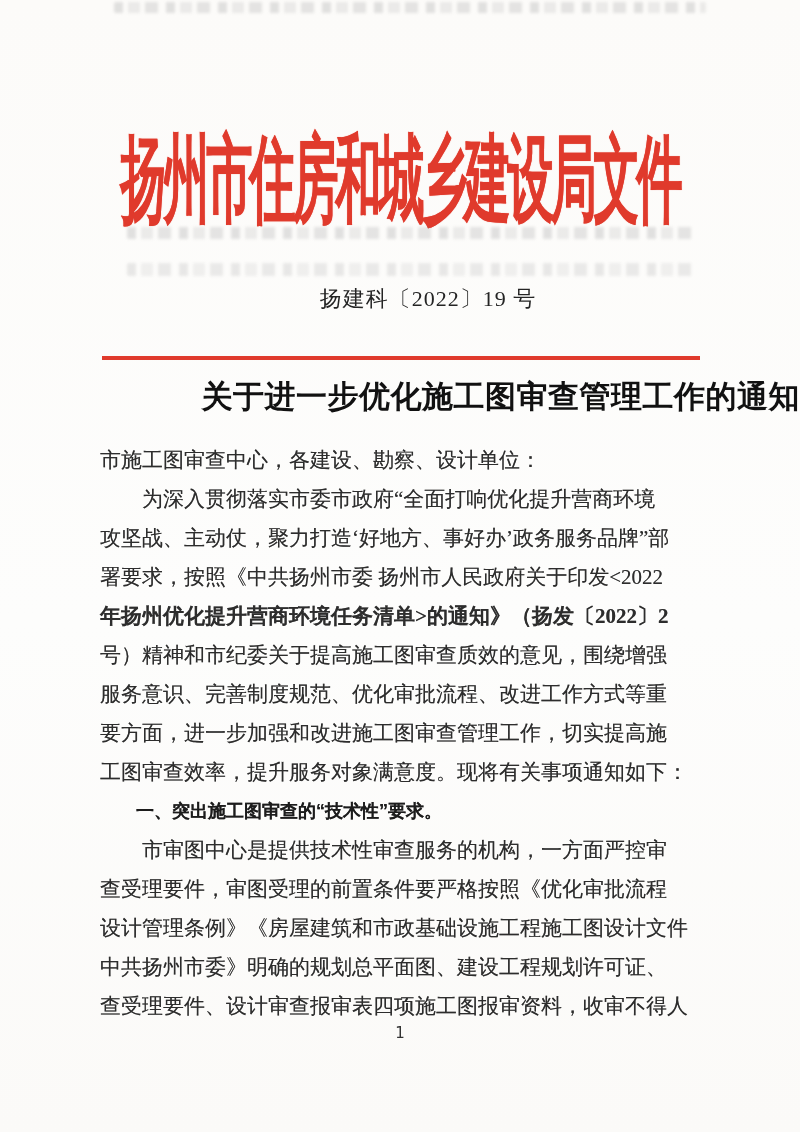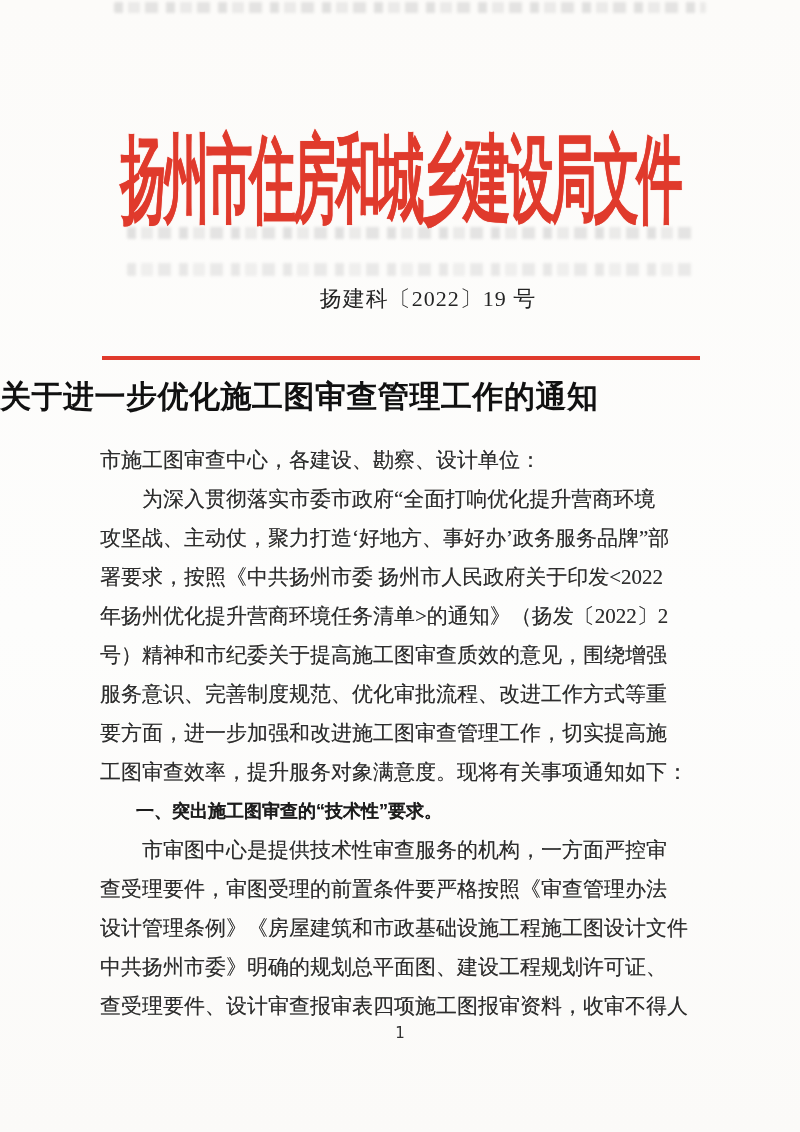--- a/index.html
+++ b/index.html
@@ -51,21 +51,21 @@
     text-align:center;font-size:22px;color:#242424;letter-spacing:1px;padding-left:28px;
   }
 
   .red-rule{
     position:absolute;top:356px;left:102px;width:598px;height:4px;
     background:var(--red);
   }
 
   .doc-title{
     position:absolute;top:376px;left:0;width:100%;margin:0;
-    text-align:left;font-size:31px;font-weight:700;color:#111;
+    text-align:right;font-size:31px;font-weight:700;color:#111;
     letter-spacing:.5px;
   }
 
   .doc-body{
     position:absolute;top:441px;left:100px;width:604px;
     color:var(--ink);
   }
   .body-line{
     height:39px;line-height:39px;
     font-size:21px;
@@ -103,28 +103,28 @@
 
   <div class="red-rule"></div>
 
   <h1 class="doc-title">关于进一步优化施工图审查管理工作的通知</h1>
 
   <div class="doc-body">
       <div class="body-line">市施工图审查中心，各建设、勘察、设计单位：</div>
       <div class="body-line fill" style="text-indent: 2em; letter-spacing: 0px;">为深入贯彻落实市委市政府“全面打响优化提升营商环境</div>
       <div class="body-line fill" style="letter-spacing: 0px;">攻坚战、主动仗，聚力打造‘好地方、事好办’政务服务品牌”部</div>
       <div class="body-line fill" style="letter-spacing: 0px;">署要求，按照《中共扬州市委 扬州市人民政府关于印发&lt;2022</div>
-      <div class="body-line fill" style="letter-spacing: 0px;">年扬州优化提升营商环境任务清单&gt;的通知》（扬发〔2022〕2</div>
+      <div class="body-line fill" style="letter-spacing: 0px; font-weight: bold;">年扬州优化提升营商环境任务清单&gt;的通知》（扬发〔2022〕2</div>
       <div class="body-line fill" style="letter-spacing: 0px;">号）精神和市纪委关于提高施工图审查质效的意见，围绕增强</div>
       <div class="body-line fill" style="letter-spacing: 0px;">服务意识、完善制度规范、优化审批流程、改进工作方式等重</div>
       <div class="body-line fill" style="letter-spacing: 0px;">要方面，进一步加强和改进施工图审查管理工作，切实提高施</div>
       <div class="body-line fill" style="letter-spacing: 0px;">工图审查效率，提升服务对象满意度。现将有关事项通知如下：</div>
       <div class="body-line bold" style="text-indent: 2em;">一、突出施工图审查的“技术性”要求。</div>
       <div class="body-line fill" style="text-indent: 2em; letter-spacing: 0px;">市审图中心是提供技术性审查服务的机构，一方面严控审</div>
-      <div class="body-line fill" style="letter-spacing: 0px;">查受理要件，审图受理的前置条件要严格按照《审查管理办法</div>
+      <div class="body-line fill" style="letter-spacing: 0px;">查受理要件，审图受理的前置条件要严格按照《优化审批流程</div>
       <div class="body-line fill" style="letter-spacing: 0px;">设计管理条例》《房屋建筑和市政基础设施工程施工图设计文件</div>
       <div class="body-line fill" style="letter-spacing: 0px;">中共扬州市委》明确的规划总平面图、建设工程规划许可证、</div>
       <div class="body-line fill" style="letter-spacing: 0px;">查受理要件、设计审查报审表四项施工图报审资料，收审不得人</div>
     </div>
 
   <div class="page-number">1</div>
 
 </div>
 
 </body></html>

